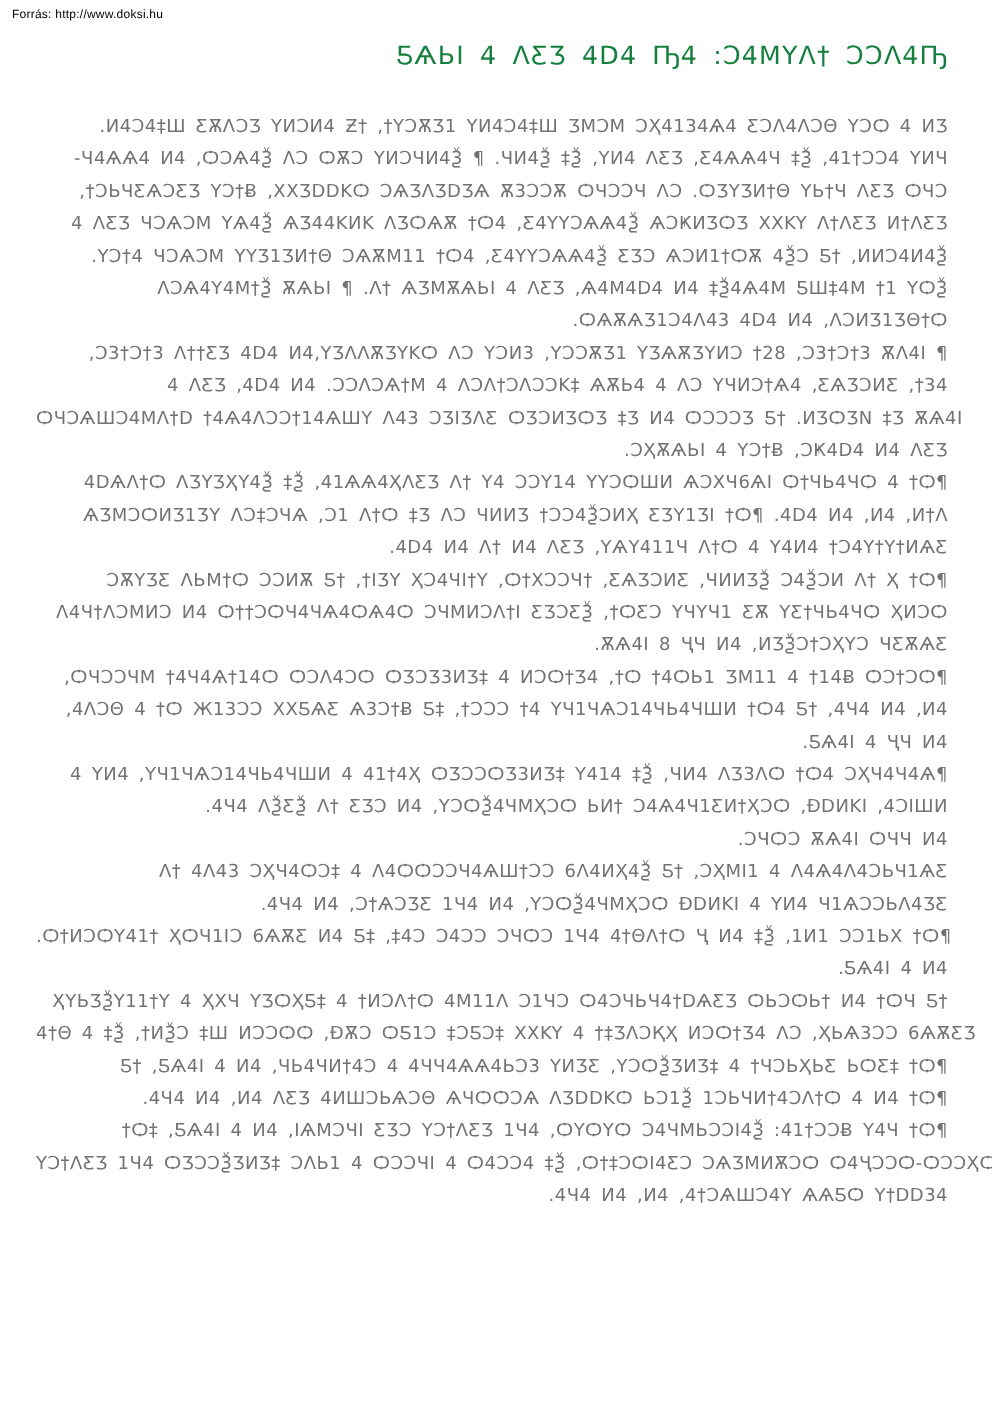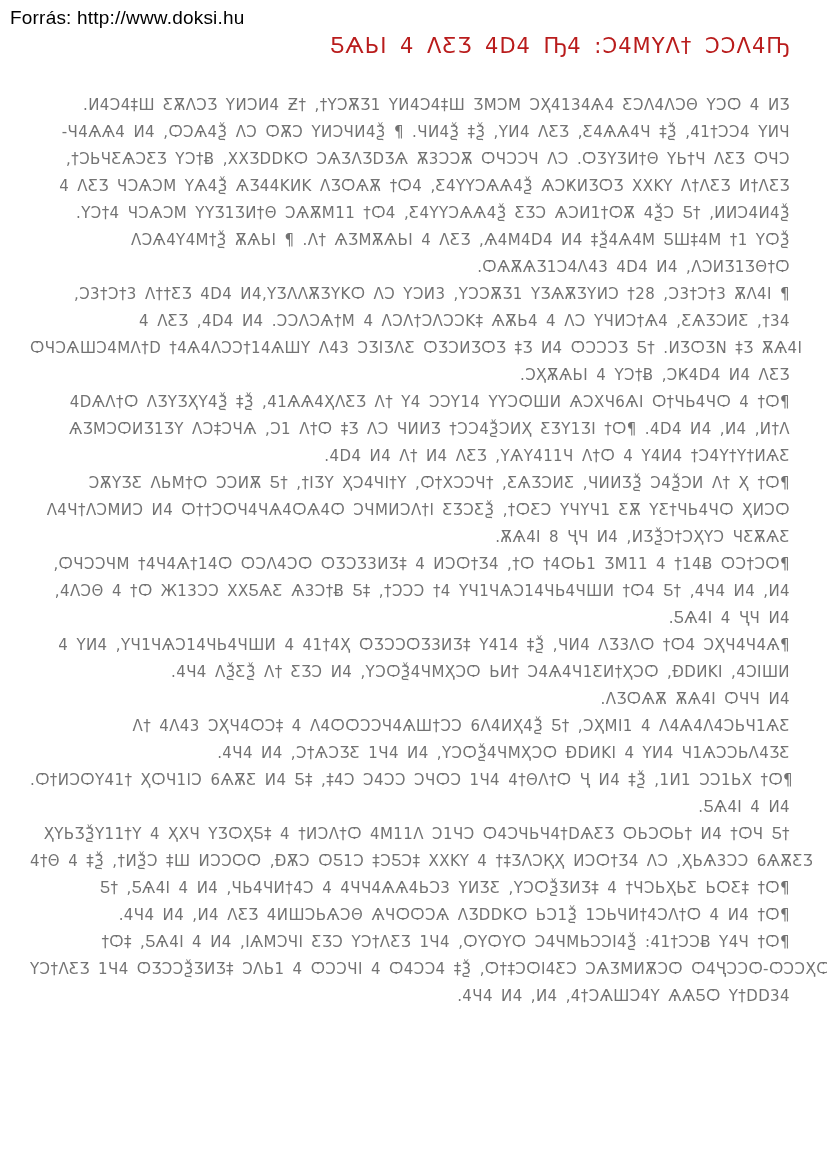--- a/index.html
+++ b/index.html
@@ -14,36 +14,36 @@
     margin: 0 auto;
     background: #ffffff;
     color: #000000;
     font-family: "DejaVu Sans", sans-serif;
     overflow: hidden;
   }
   .source-header {
     position: absolute;
     top: 7px;
     left: 10px;
-    font-size: 19px;
+    font-size: 10px;
     letter-spacing: 0.2px;
     color: #000;
     font-family: "Liberation Sans", sans-serif;
   }
   .doc-title {
     position: absolute;
     top: 34px;
     left: 0;
     right: 37px;
     text-align: right;
     font-size: 21px;
     letter-spacing: 1px;
     word-spacing: 5px;
     white-space: nowrap;
-    color: #b91c1c;
+    color: #15803d;
   }
   .rovas-body {
     position: absolute;
     top: 92px;
     left: 30px;
     right: 37px;
     text-align: right;
     font-size: 15px;
     line-height: 27px;
     letter-spacing: 0.4px;
@@ -88,21 +88,21 @@
         <div class="line">.ѪѦ4I 8 ҶЧ И4 ,ИƷѮƆ†ƆҲYƆ ЧƸѪѦƸ</div>
       </div>
       <div class="para">
         <div class="line">,ѺЧƆƆЧM †4Ч4Ѧ†14Ѻ ѺƆΛ4ƆѺ ѺƷƆƷ3ИƷ‡ 4 ИƆѺ†Ʒ4 ,†Ѻ †4ѺЬ1 ƷM11 4 †14Ƀ ѺƆ†ƆѺ¶</div>
         <div class="line">,4ΛƆΘ 4 †Ѻ Ж13ƆƆ XXƼѦƸ Ѧ3Ɔ†Ƀ Ƽ‡ ,†ƆƆƆ †4 YЧ1ЧѦƆ14ЧЬ4ЧШИ †Ѻ4 Ƽ† ,4Ч4 И4 ,И4</div>
         <div class="line">.ƼѦ4I 4 ҶЧ И4</div>
       </div>
       <div class="para">
         <div class="line">4 YИ4 ,YЧ1ЧѦƆ14ЧЬ4ЧШИ 4 41†4Ҳ ѺƷƆƆѺƷ3ИƷ‡ Y414 ‡Ѯ ,ЧИ4 ΛƷ3ΛѺ †Ѻ4 ƆҲЧ4Ч4Ѧ¶</div>
         <div class="line">.4Ч4 ΛѮƸѮ Λ† ƸƷƆ И4 ,YƆѺѮ4ЧMҲƆѺ ЬИ† Ɔ4Ѧ4Ч1ƸИ†ҲƆѺ ,ƉDИKI ,4ƆIШИ</div>
-        <div class="line">.ΛƷѺѦѪ ѪѦ4I ѺЧЧ И4</div>
+        <div class="line">.ƆЧѺƆ ѪѦ4I ѺЧЧ И4</div>
       </div>
       <div class="para">
         <div class="line">Λ† 4Λ43 ƆҲЧ4ѺƆ‡ 4 Λ4ѺѺƆƆЧ4ѦШ†ƆƆ 6Λ4ИҲ4Ѯ Ƽ† ,ƆҲMI1 4 Λ4Ѧ4Λ4ƆЬЧ1ѦƸ</div>
         <div class="line">.4Ч4 И4 ,Ɔ†ѦƆƷƸ 1Ч4 И4 ,YƆѺѮ4ЧMҲƆѺ ƉDИKI 4 YИ4 Ч1ѦƆƆЬΛ4ƷƸ</div>
       </div>
       <div class="para">
         <div class="line">.Ѻ†ИƆѺY41† ҲѺЧ1IƆ 6ѦѪƸ И4 Ƽ‡ ,‡4Ɔ Ɔ4ƆƆ ƆЧѺƆ 1Ч4 4†ΘΛ†Ѻ Ҷ И4 ‡Ѯ ,1И1 ƆƆ1ЬX †Ѻ¶</div>
         <div class="line">.ƼѦ4I 4 И4</div>
       </div>
       <div class="para">

